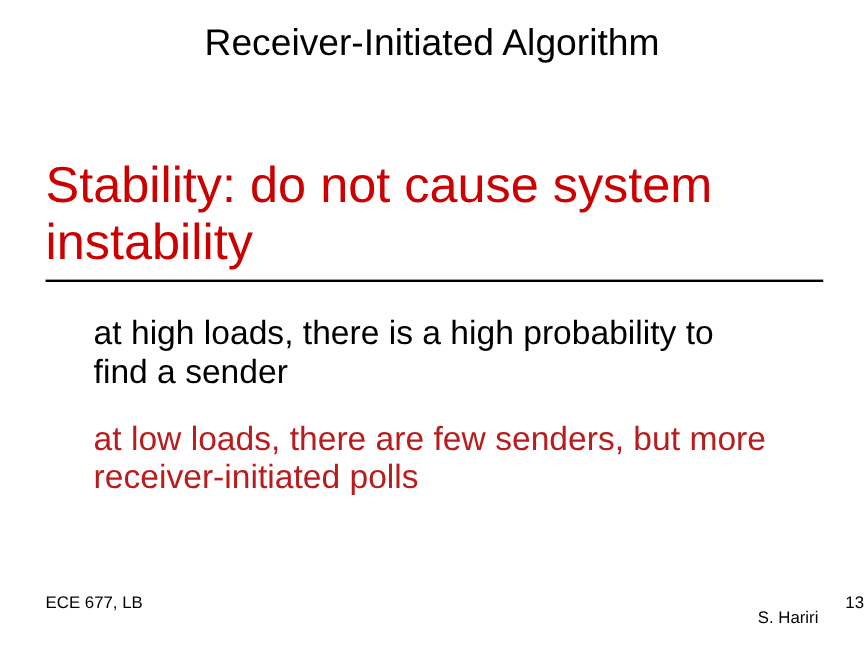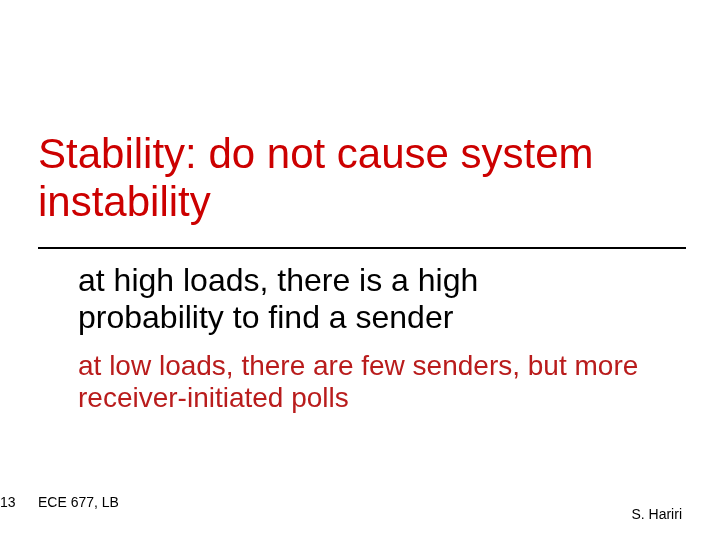--- a/index.html
+++ b/index.html
@@ -29,29 +29,29 @@
   .heading {
     position: absolute;
     top: 130px;
     left: 38px;
     right: 30px;
     font-size: 42px;
     color: #cc0000;
     line-height: 1.15;
     font-weight: normal;
     border-bottom: 2px solid #000000;
-    padding-bottom: 20px;
+    padding-bottom: 6px;
     width: 648px;
   }
   .bullet1 {
     position: absolute;
     top: 262px;
     left: 78px;
     right: 90px;
-    font-size: 32px;
+    font-size: 28px;
     color: #000000;
     line-height: 1.15;
     font-weight: normal;
   }
   .bullet2 {
     position: absolute;
     top: 350px;
     left: 78px;
     right: 60px;
     font-size: 28px;
@@ -65,39 +65,40 @@
     left: 38px;
     font-family: Arial, Helvetica, sans-serif;
     font-size: 14px;
     color: #000000;
   }
   .footer-center {
     position: absolute;
     bottom: 30px;
     left: 0;
     right: 0;
-    text-align: left;
+    text-align: right;
     font-family: Arial, Helvetica, sans-serif;
     font-size: 14px;
     color: #000000;
   }
   .footer-right {
     position: absolute;
     bottom: 18px;
     right: 38px;
     font-family: Arial, Helvetica, sans-serif;
     font-size: 14px;
     color: #000000;
   }
 </style>
 </head>
 <body>
 
 <div class="slide">
 
+  <div class="title">Receiver-Initiated Algorithm</div>
 
   <div class="heading">Stability: do not cause system instability</div>
 
   <div class="bullet1">at high loads, there is a high probability to find a sender</div>
 
   <div class="bullet2">at low loads, there are few senders, but more receiver-initiated polls</div>
 
   <div class="footer-left">ECE 677, LB</div>
   <div class="footer-center">13</div>
   <div class="footer-right">S. Hariri</div>

